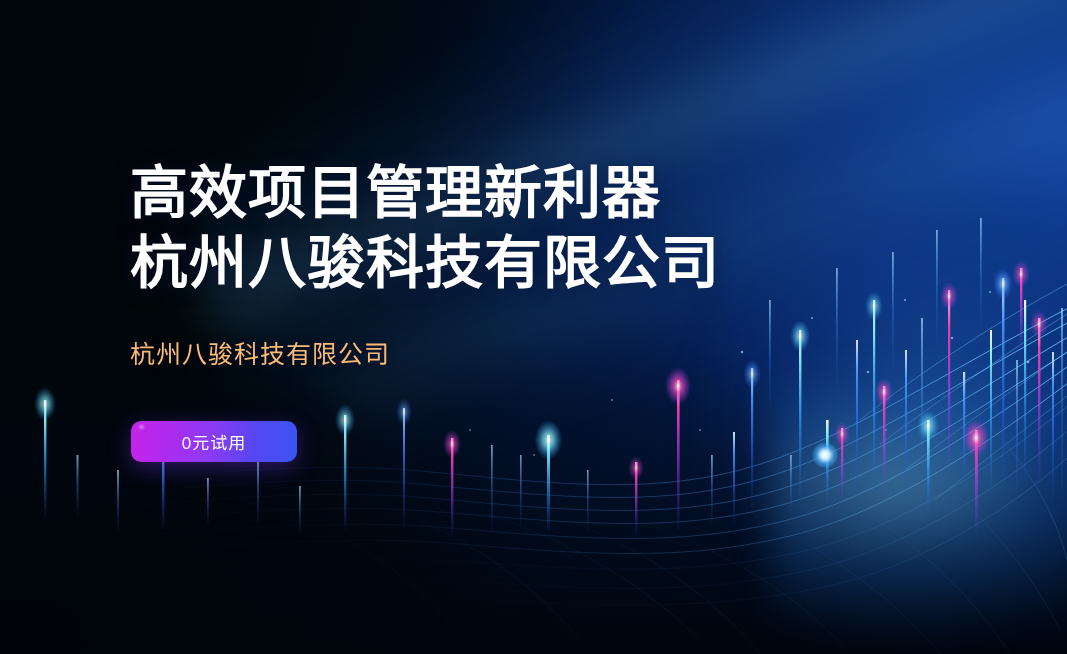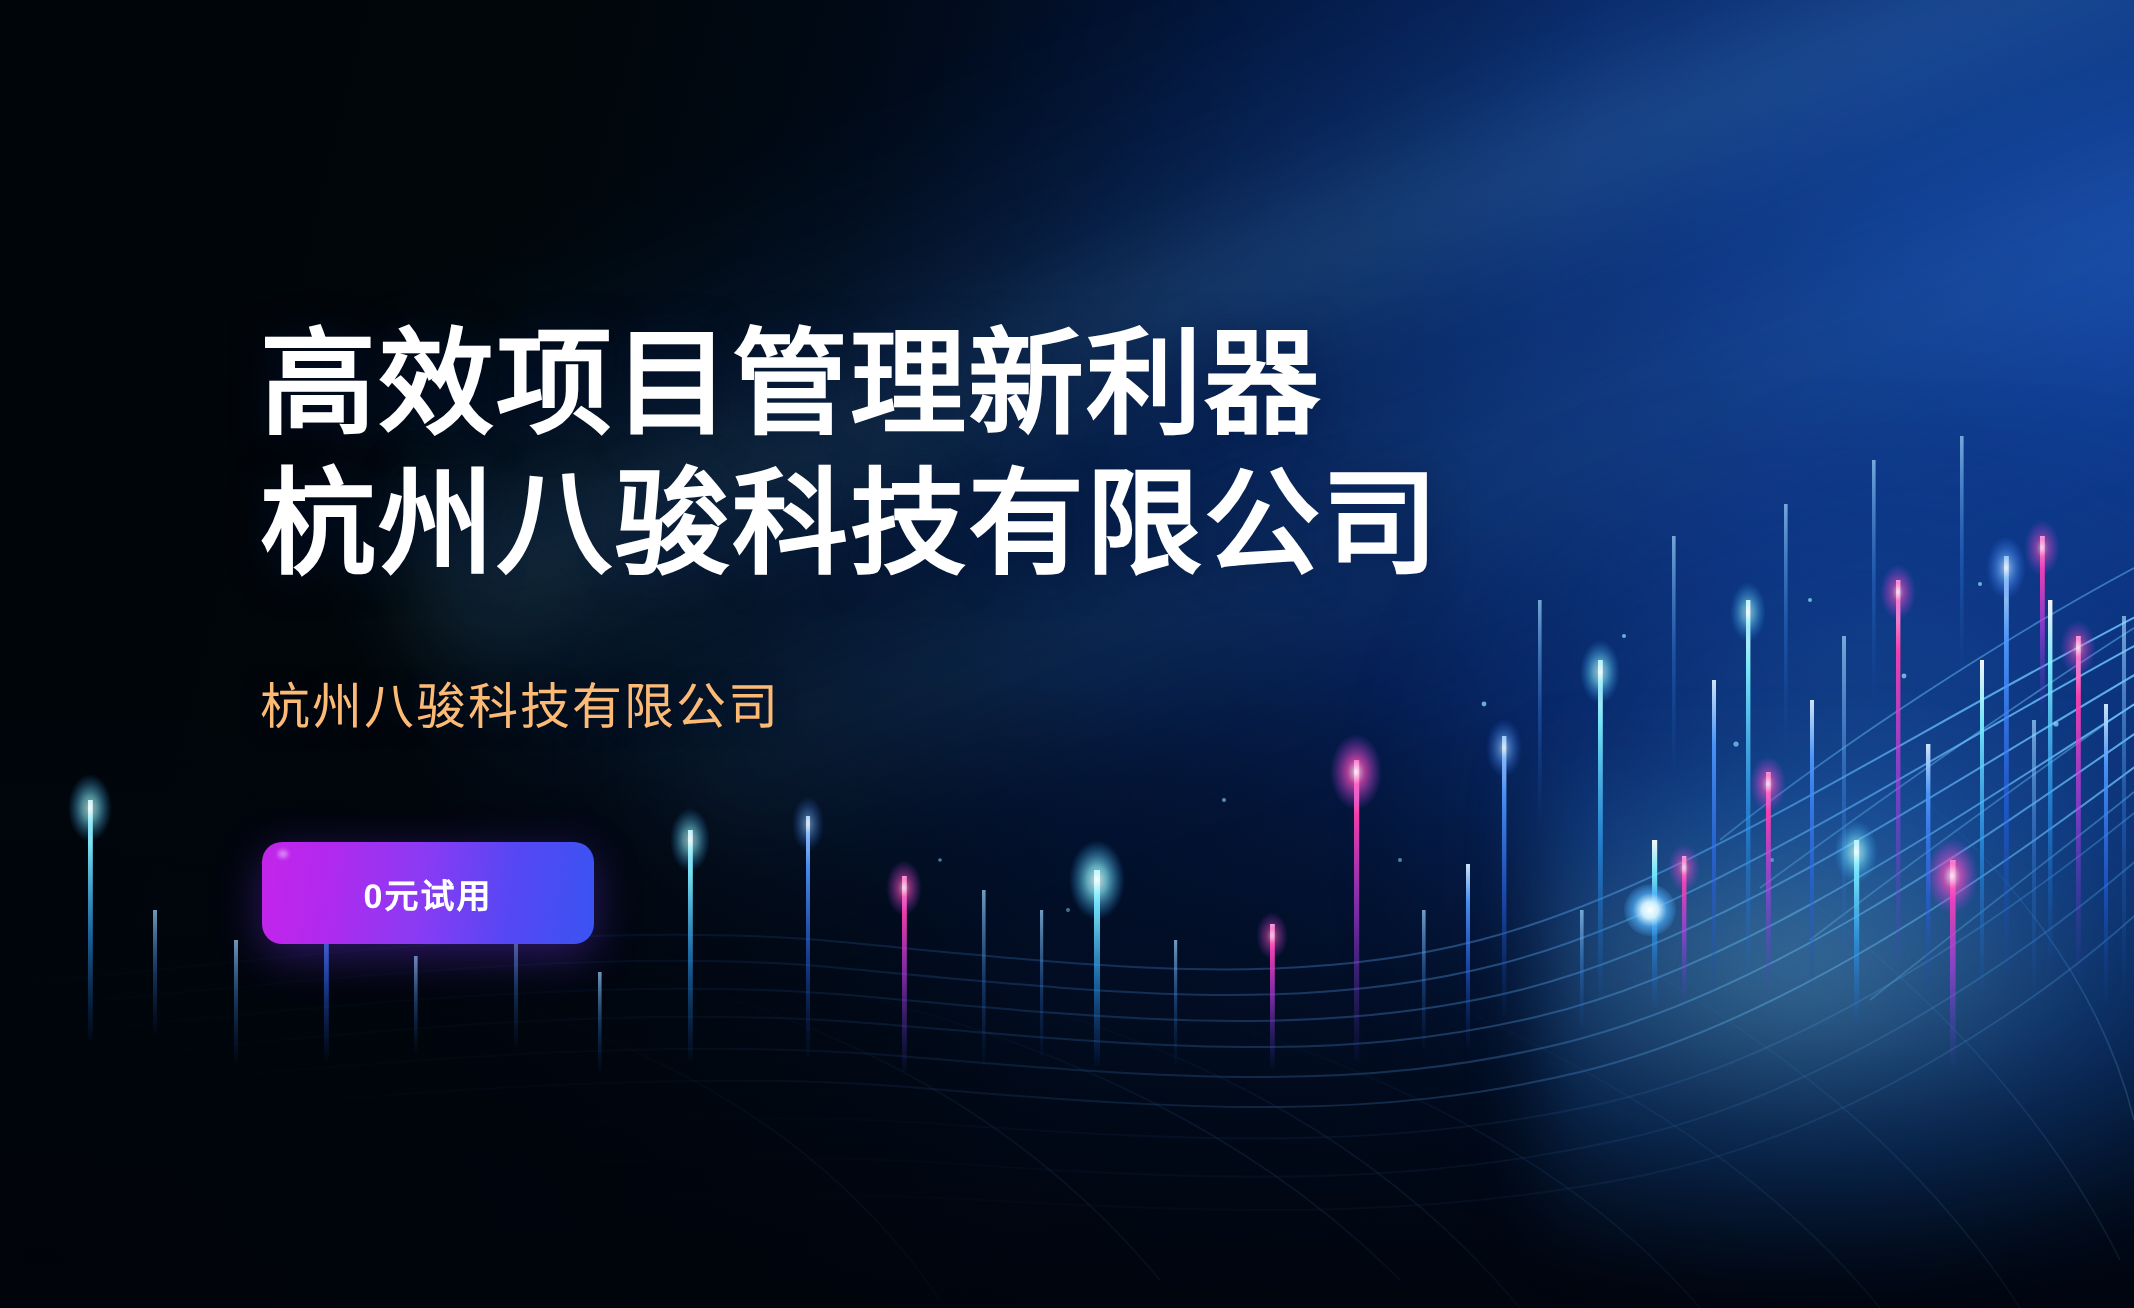--- a/index.html
+++ b/index.html
@@ -139,28 +139,28 @@
     letter-spacing: 1px;
     white-space: nowrap;
     text-shadow: 0 1px 10px rgba(0,15,45,0.6);
   }
 
   .cta-button {
     position: absolute;
     top: 421px;
     left: 1px;
     width: 166px;
-    height: 51px;
+    height: 41px;
     border: none;
     border-radius: 10px;
     cursor: pointer;
     color: #ffffff;
     font-family: "Liberation Sans", "DejaVu Sans", sans-serif;
     font-size: 17px;
-    font-weight: 700;
+    font-weight: 400;
     letter-spacing: 1px;
     background: linear-gradient(97deg, #c425ea 0%, #b428ee 18%, #8a3bf3 48%, #5647f4 74%, #3a54f2 100%);
     box-shadow: 0 6px 22px rgba(110,50,230,0.40);
     display: flex;
     align-items: center;
     justify-content: center;
     padding: 0;
   }
   .cta-button::after {
     content: "";

